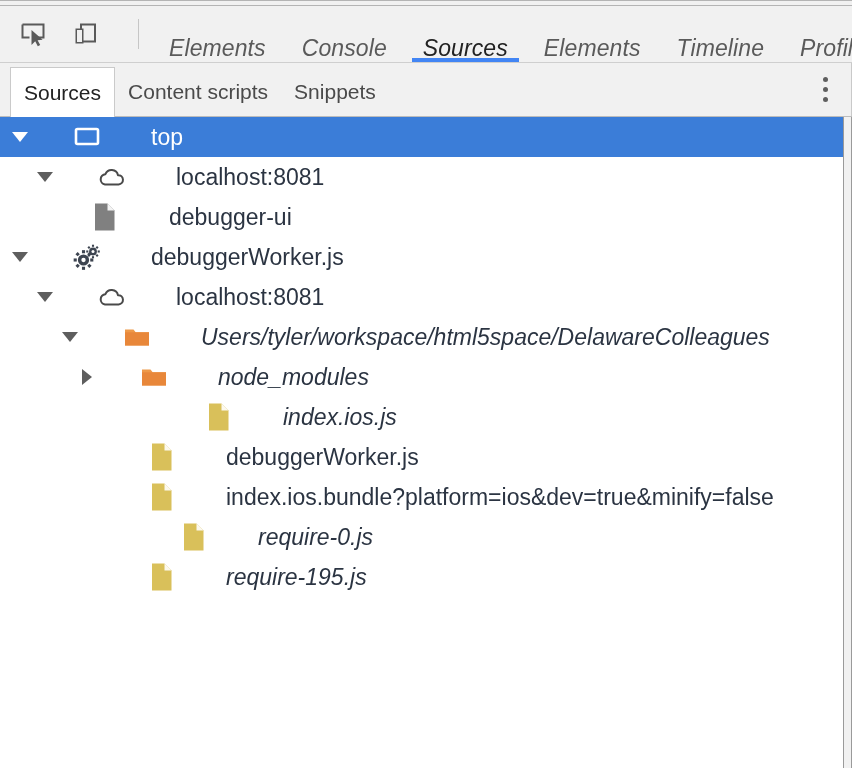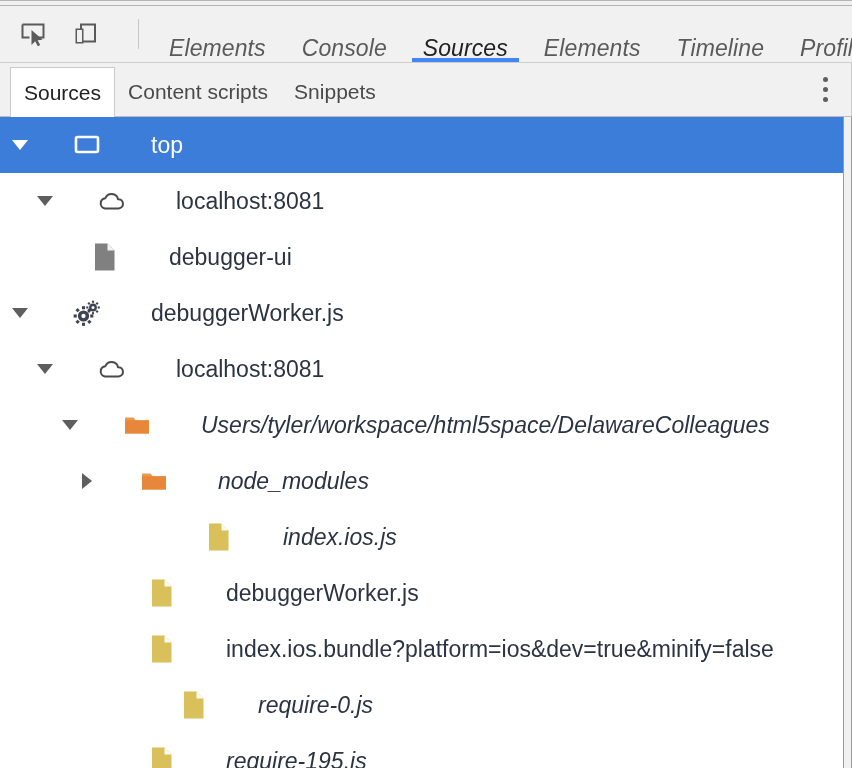--- a/index.html
+++ b/index.html
@@ -186,21 +186,21 @@
     box-sizing: border-box;
   }
 
   .tree {
     position: relative;
     padding-top: 0;
   }
   .row {
     display: flex;
     align-items: center;
-    height: 56px;
+    height: 40px;
     font-size: 23px;
     color: #2b3442;
     white-space: nowrap;
     cursor: pointer;
     position: relative;
     gap: 40px;
   }
   .row.selected {
     background: #3b7dd8;
     color: #ffffff;

